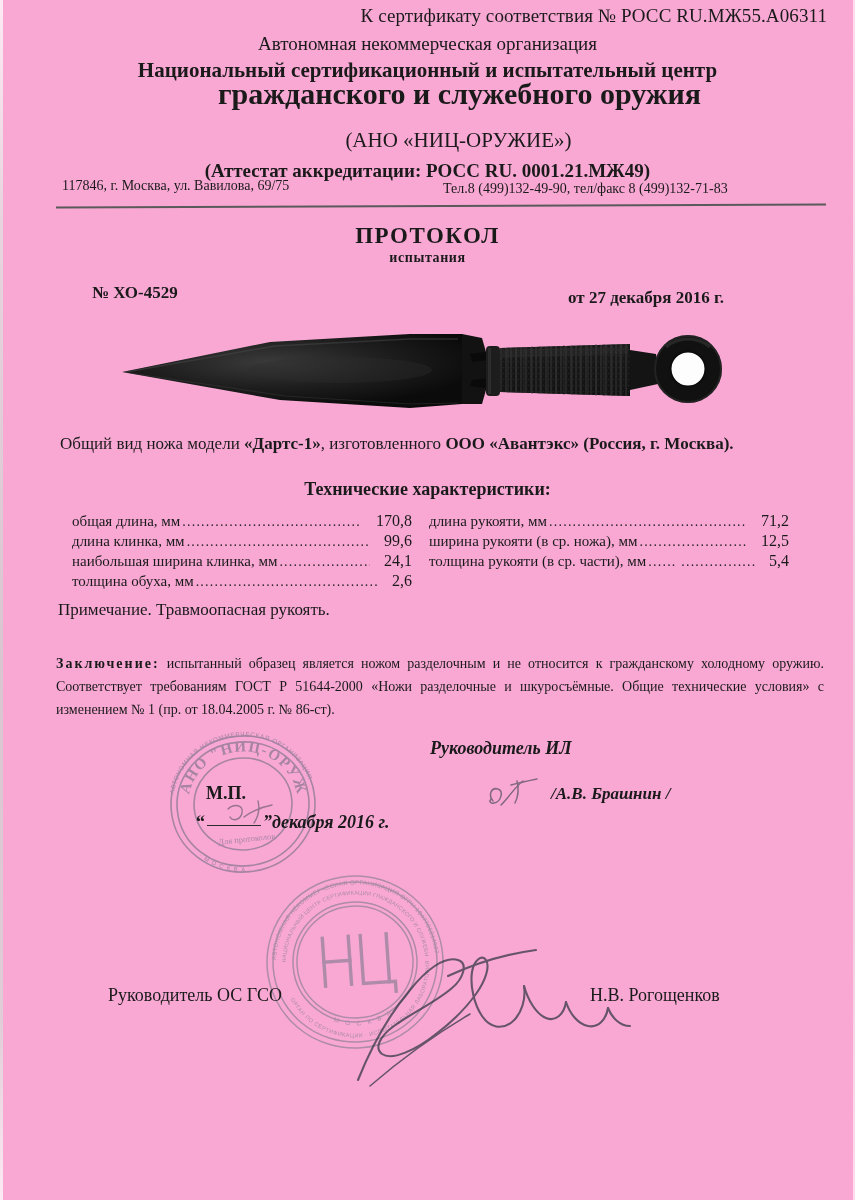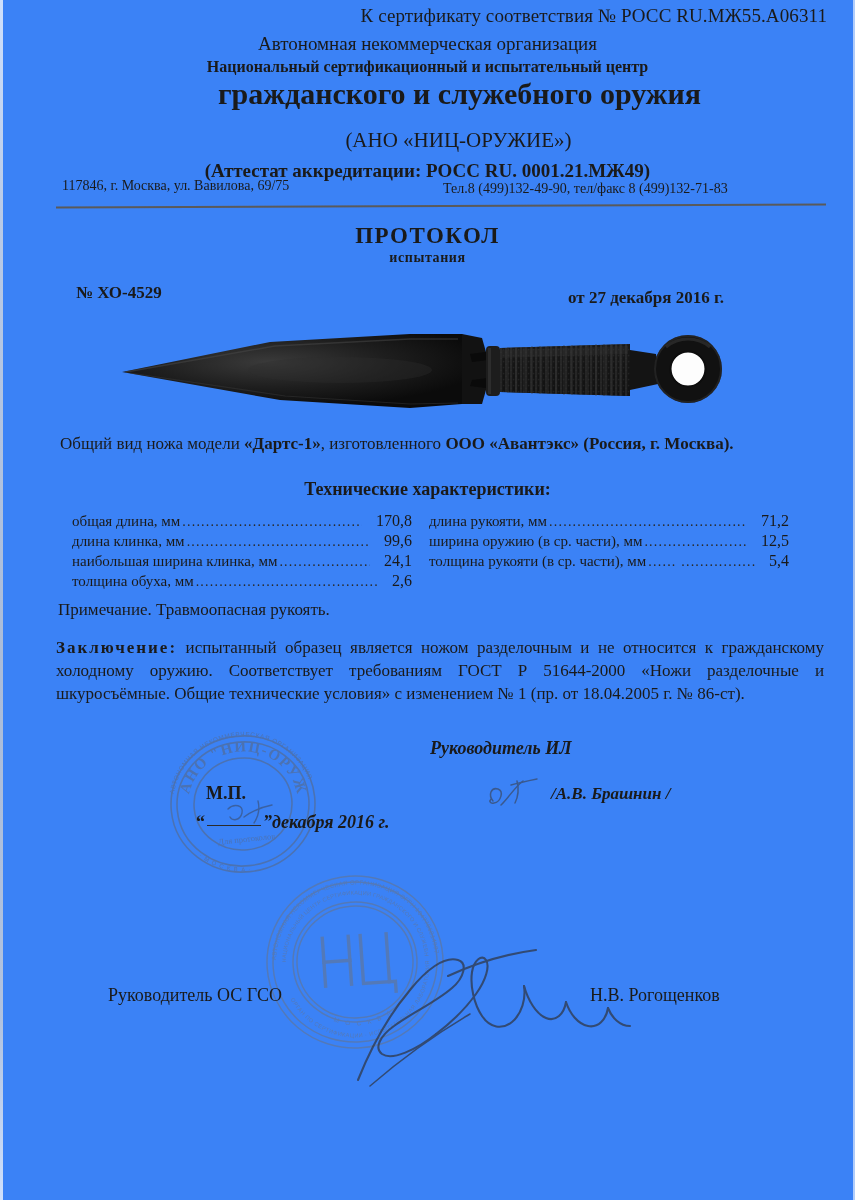--- a/index.html
+++ b/index.html
@@ -8,21 +8,21 @@
     background: #ffffff;
   }
   body {
     font-family: "Liberation Serif", serif;
     color: #1a1a1a;
   }
   .page {
     position: relative;
     width: 855px;
     height: 1200px;
-    background: #3b82f6;
+    background: #f9a8d4;
     overflow: hidden;
   }
   
   .scan-edge-left {
     position: absolute;
     left: 0; top: 0;
     width: 3px; height: 1200px;
     background: linear-gradient(to bottom, #ffffff 0%, #e2e2e2 18%, #cfcfcf 55%, #d8d8d8 85%, #ffffff 100%);
     opacity: .75;
   }
@@ -48,21 +48,21 @@
     width: 100%;
     text-align: center;
     white-space: nowrap;
   }
   .org-sub {
     top: 33px;
     font-size: 19px;
   }
   .org-name1 {
     top: 58px;
-    font-size: 16px;
+    font-size: 21px;
     font-weight: bold;
   }
   .org-name2 {
     top: 77px;
     font-size: 30px;
     font-weight: bold;
     padding-left: 32px;
   }
   .org-abbr {
     top: 128px;
@@ -118,21 +118,21 @@
     top: 250px;
     width: 100%;
     text-align: center;
     font-size: 14px;
     font-weight: bold;
     letter-spacing: .6px;
   }
   .proto-no {
     position: absolute;
     top: 283px;
-    left: 76px;
+    left: 92px;
     font-size: 17px;
     font-weight: bold;
     white-space: nowrap;
   }
   .proto-date {
     position: absolute;
     top: 288px;
     left: 568px;
     font-size: 17px;
     font-weight: bold;
@@ -201,24 +201,24 @@
   
   .note {
     position: absolute;
     top: 600px;
     left: 58px;
     font-size: 17px;
     white-space: nowrap;
   }
   .conclusion {
     position: absolute;
-    top: 636px;
+    top: 652px;
     left: 56px;
     width: 768px;
-    font-size: 17px;
+    font-size: 14px;
     line-height: 23px;
     text-align: justify;
   }
   .conclusion .lead {
     font-weight: bold;
     letter-spacing: 2px;
   }
 
   
   .sig-il-title {
@@ -427,21 +427,21 @@
       </div>
     </div>
 
     <div class="spec-col spec-col-right">
       <div class="spec-row">
         <span class="spec-label">длина рукояти, мм</span>
         <span class="spec-dots">..................................................................</span>
         <span class="spec-val">71,2</span>
       </div>
       <div class="spec-row">
-        <span class="spec-label">ширина оружию (в ср. части), мм</span>
+        <span class="spec-label">ширина рукояти (в ср. ножа), мм</span>
         <span class="spec-dots">..................................................................</span>
         <span class="spec-val">12,5</span>
       </div>
       <div class="spec-row">
         <span class="spec-label">толщина рукояти (в ср. части), мм</span>
         <span class="spec-dots">......  ......................</span>
         <span class="spec-val">5,4</span>
       </div>
     </div>
   </div>

